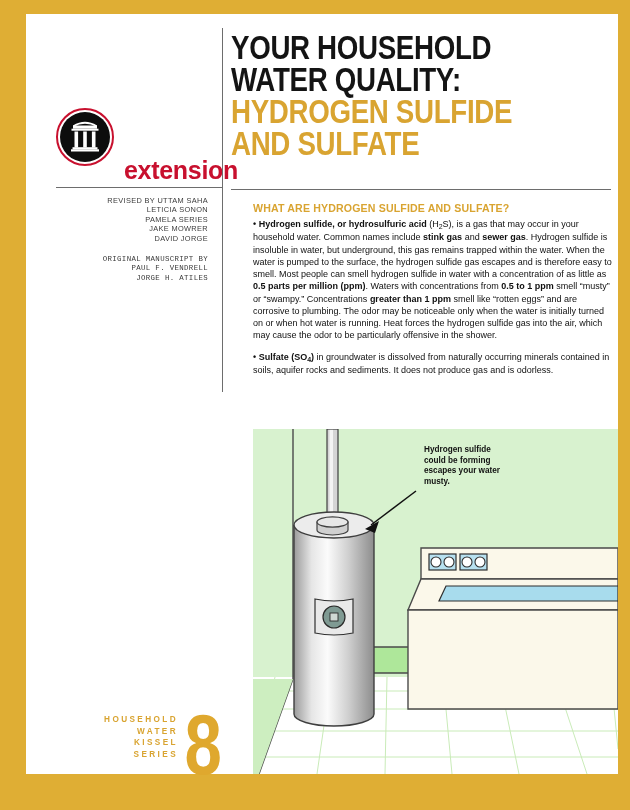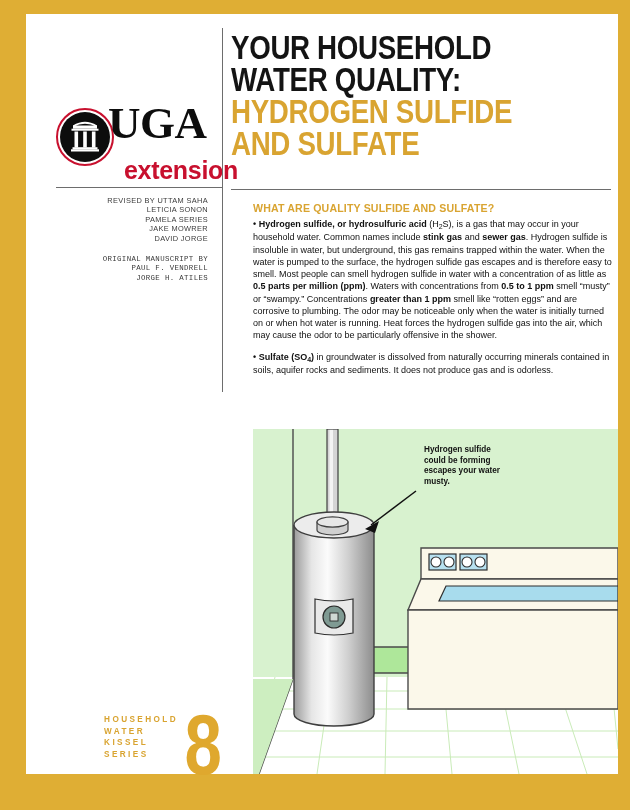--- a/index.html
+++ b/index.html
@@ -73,20 +73,21 @@
     color:#3a3a3a;
   }
   #credits .grp{margin:0;}
   #credits .grp2{margin-top:12px;font-family:Liberation Mono, monospace;}
   
   #series-block{
     position:absolute; left:0; top:690px; width:196px; height:70px;
   }
   #series-words{
     position:absolute; right:44px; bottom:14px;
+    text-align:right;
     font-size:8.2px;
     font-weight:bold;
     line-height:11.5px;
     letter-spacing:2.4px;
     color:#d9a431;
   }
   #series-number{
     position:absolute; right:0px; bottom:-4px;
     font-family:"Liberation Sans", sans-serif;
     font-weight:bold;
@@ -172,21 +173,20 @@
           <rect x="11.5" y="16.7" width="27" height="2" fill="#fff"></rect>
           <rect x="14.5" y="19.5" width="3.6" height="16" fill="#fff"></rect>
           <rect x="23.2" y="19.5" width="3.6" height="16" fill="#fff"></rect>
           <rect x="31.9" y="19.5" width="3.6" height="16" fill="#fff"></rect>
           <rect x="12.5" y="35.2" width="25" height="2.3" fill="#fff"></rect>
           <rect x="11" y="37.3" width="28" height="2.2" fill="#fff"></rect>
           <path d="M13 13.5 Q25 6 37 13.5 L37 15 Q25 8.4 13 15 Z" fill="#fff"></path>
         </svg>
       </div>
       <div id="logo-wordmark">
-        <div class="uga-text">UGA</div>
         <div class="ext-text">extension</div>
       </div>
     </div>
 
     <div id="logo-rule"></div>
 
     <div id="credits">
       <div class="grp">
         <div>REVISED BY UTTAM SAHA</div>
         <div>LETICIA SONON</div>
@@ -218,21 +218,21 @@
 
     <div id="title">
       <div class="t-line t-dark">YOUR HOUSEHOLD</div>
       <div class="t-line t-dark">WATER QUALITY:</div>
       <div class="t-line t-gold">HYDROGEN SULFIDE</div>
       <div class="t-line t-gold">AND SULFATE</div>
     </div>
 
     <div id="title-rule"></div>
 
-    <div id="section-head">WHAT ARE QUALITY SULFIDE AND SULFATE?</div>
+    <div id="section-head">WHAT ARE HYDROGEN SULFIDE AND SULFATE?</div>
 
     <div id="body-copy">
       <p><b>• </b><b>Hydrogen sulfide, or hydrosulfuric acid</b><span> (H</span><sub>2</sub><span>S), is a gas that may occur in your household water. Common names include </span><b>stink gas</b><span> and </span><b>sewer gas</b><span>. Hydrogen sulfide is insoluble in water, but underground, this gas remains trapped within the water. When the water is pumped to the surface, the hydrogen sulfide gas escapes and is therefore easy to smell. Most people can smell hydrogen sulfide in water with a concentration of as little as </span><b>0.5 parts per million (ppm)</b><span>.  Waters with concentrations from </span><b>0.5 to 1 ppm</b><span> smell “musty” or “swampy.” Concentrations </span><b>greater than 1 ppm</b><span> smell like “rotten eggs” and are corrosive to plumbing. The odor may be noticeable only when the water is initially turned on or when hot water is running. Heat forces the hydrogen sulfide gas into the air, which may cause the odor to be particularly offensive in the shower.</span></p>
       <p><b>• </b><b>Sulfate (SO</b><b><sub>4</sub></b><b>)</b><span> in groundwater is dissolved from naturally occurring minerals contained in soils, aquifer rocks and sediments. It does not produce gas and is odorless.</span></p>
     </div>
 
     <div id="illustration">
       <svg width="365" height="345" viewBox="0 0 365 345">
 
         <rect x="0" y="0" width="365" height="248" fill="#d8f2cf"></rect>

